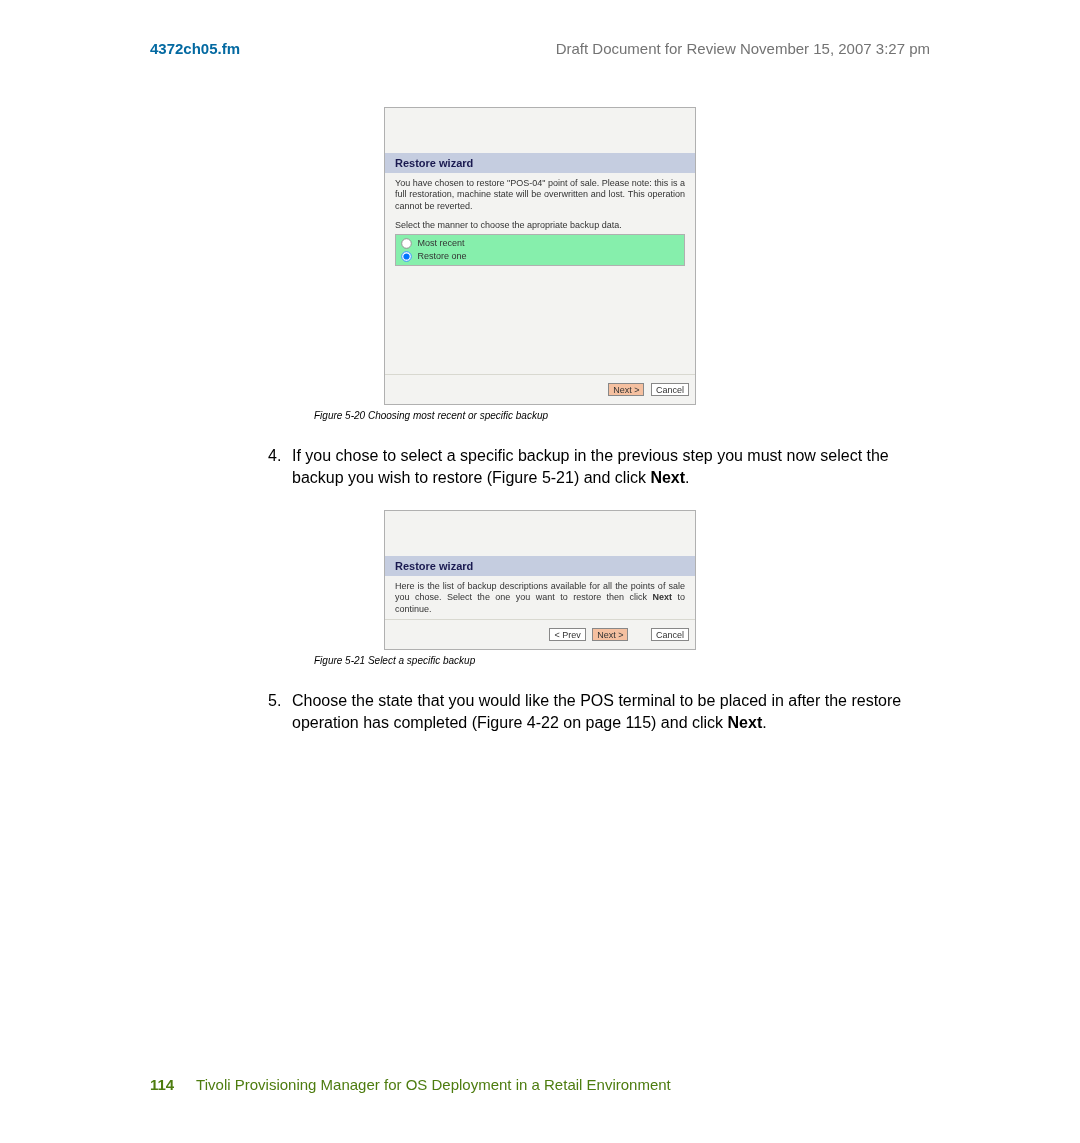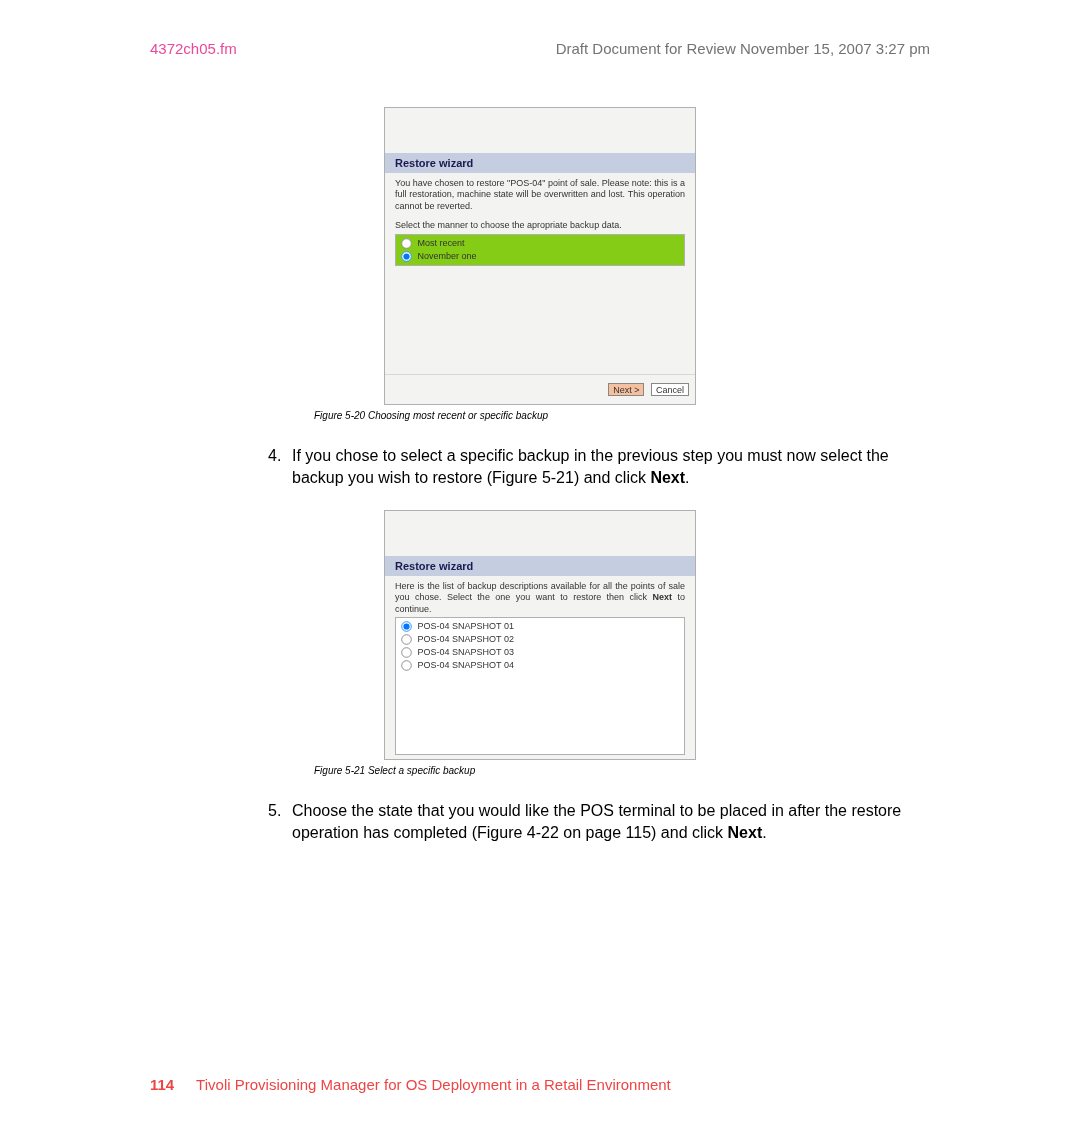--- a/index.html
+++ b/index.html
@@ -18,22 +18,22 @@
     height: 100%;
     box-sizing: border-box;
   }
   .header {
     display: flex;
     justify-content: space-between;
     font-size: 15px;
     margin-bottom: 50px;
   }
   .header-left {
-    color: #ec4899;
-    font-weight: normal;
+    color: #0369a1;
+    font-weight: bold;
   }
   .header-right {
     color: #737373;
   }
 
   .wizard {
     width: 310px;
     margin: 0 auto 5px auto;
     border: 1px solid #b0b0b0;
     background: #f3f3f1;
@@ -52,21 +52,21 @@
     padding: 5px 10px 4px 10px;
     color: #333;
   }
   .wizard-text {
     text-align: justify;
     line-height: 1.25;
     margin-bottom: 8px;
   }
   .wizard-option-box {
     border: 1px solid #b0b0b0;
-    background: #84cc16;
+    background: #86efac;
     padding: 2px 4px;
     margin: 2px 0 4px 0;
   }
   .wizard-list-box {
     border: 1px solid #b0b0b0;
     background: #fff;
     padding: 2px 4px;
     height: 138px;
     margin-top: 2px;
     box-sizing: border-box;
@@ -113,21 +113,21 @@
   }
   .body-step .txt {
     flex: 1;
   }
   .footer {
     position: absolute;
     bottom: 50px;
     left: 150px;
     right: 150px;
     font-size: 15px;
-    color: #ef4444;
+    color: #4d7c0f;
   }
   .footer-num {
     font-weight: bold;
     margin-right: 18px;
   }
   .radio-row { line-height: 1.25; }
   .rinput { margin:0 2px 0 0; vertical-align: middle; transform: scale(0.8); }
   .rlabel { vertical-align: middle; }
 </style>
 </head>
@@ -145,21 +145,21 @@
     <div class="wizard-body">
       <div class="wizard-text">You have chosen to restore "POS-04" point of sale. Please note: this is a full restoration, machine state will be overwritten and lost. This operation cannot be reverted.</div>
       <div class="wizard-text" style="margin-bottom:3px;">Select the manner to choose the apropriate backup data.</div>
       <div class="wizard-option-box">
         <div class="radio-row">
           <input type="radio" class="rinput" name="w1" style="">
           <span class="rlabel">Most recent</span>
         </div>
         <div class="radio-row">
           <input type="radio" class="rinput" name="w1" checked="" style="">
-          <span class="rlabel">November one</span>
+          <span class="rlabel">Restore one</span>
         </div>
       </div>
       <div class="wspacer"></div>
     </div>
     <div class="wizard-footer">
       <span class="wbtn active">Next &gt;</span>
       <span class="wbtn">Cancel</span>
     </div>
   </div>
 
@@ -171,38 +171,25 @@
       <span>If you chose to select a specific backup in the previous step you must now select the backup you wish to restore (Figure 5-21) and click </span><b>Next</b><span>.</span>
     </span>
   </div>
 
   <div class="wizard">
     <div class="wizard-title">Restore wizard</div>
     <div class="wizard-body">
       <div class="wizard-text" style="margin-bottom:0;">
         <span>Here is the list of backup descriptions available for all the points of sale you chose. Select the one you want to restore then click </span><b>Next</b><span> to continue.</span>
       </div>
-      <div class="wizard-list-box">
-        <div class="radio-row">
-          <input type="radio" class="rinput" name="w2" checked="" style="">
-          <span class="rlabel">POS-04 SNAPSHOT 01</span>
-        </div>
-        <div class="radio-row">
-          <input type="radio" class="rinput" name="w2" style="">
-          <span class="rlabel">POS-04 SNAPSHOT 02</span>
-        </div>
-        <div class="radio-row">
-          <input type="radio" class="rinput" name="w2" style="">
-          <span class="rlabel">POS-04 SNAPSHOT 03</span>
-        </div>
-        <div class="radio-row">
-          <input type="radio" class="rinput" name="w2" style="">
-          <span class="rlabel">POS-04 SNAPSHOT 04</span>
-        </div>
-      </div>
+    </div>
+    <div class="wizard-footer">
+      <span class="wbtn">&lt; Prev</span>
+      <span class="wbtn active">Next &gt;</span>
+      <span class="wbtn" style="margin-left:20px;">Cancel</span>
     </div>
   </div>
 
   <div class="fig-caption">Figure 5-21   Select a specific backup</div>
 
   <div class="body-step">
     <span class="num">5.</span>
     <span class="txt">
       <span>Choose the state that you would like the POS terminal to be placed in after the restore operation has completed (Figure 4-22 on page 115) and click </span><b>Next</b><span>.</span>
     </span>

